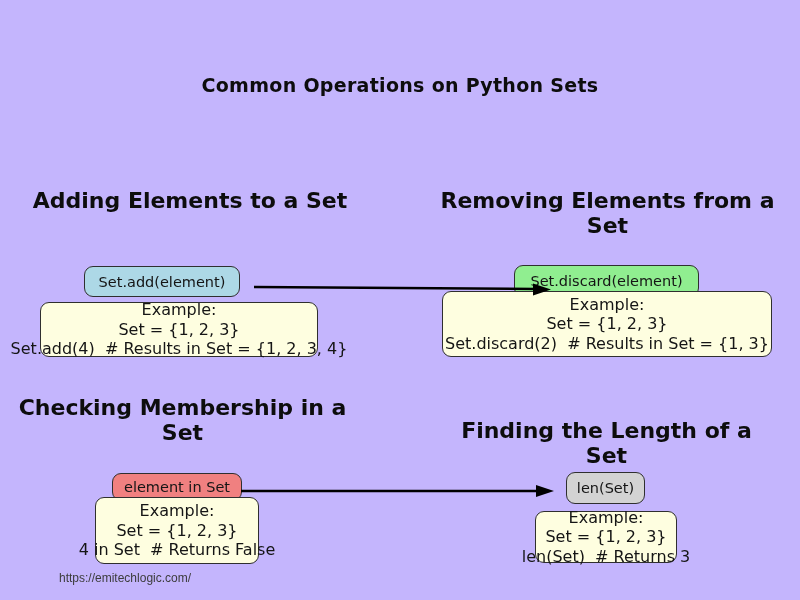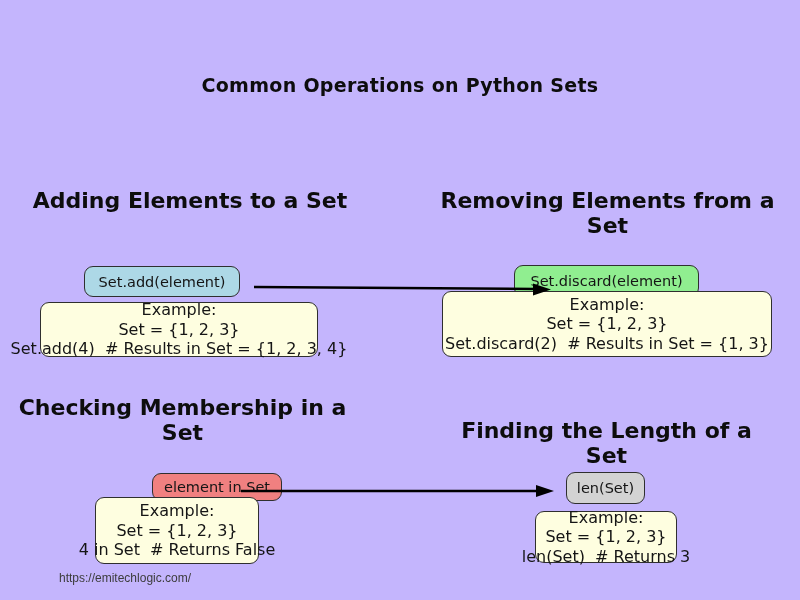--- a/index.html
+++ b/index.html
@@ -18,21 +18,21 @@
   #heading-removing  { left:440px; top:188px; width:335px; }
   #heading-membership{ left:10px;  top:395px; width:345px; }
   #heading-length    { left:440px; top:418px; width:333px; }
   .pill {
     position:absolute; border:1.8px solid #2f2f2f; border-radius:9px;
     display:flex; align-items:center; justify-content:center;
     font-size:14.5px; color:#151515; box-sizing:border-box;
   }
   #pill-add        { left:84px; top:266px; width:156px; height:31px; }
   #pill-discard    { left:514px; top:265px; width:185px; height:32px; }
-  #pill-membership { left:112px; top:473px; width:130px; height:28px;margin-left:40px; }
+  #pill-membership { left:112px; top:473px; width:130px; height:28px; }
   #pill-length     { left:566px; top:472px; width:79px;  height:32px; }
   .example {
     position:absolute; border:1.6px solid #2f2f2f; border-radius:9px;
     display:flex; flex-direction:column; align-items:center; justify-content:center;
     font-size:16px; line-height:1.22; color:#151515; box-sizing:border-box;
     text-align:center;
   }
   .example span { white-space:pre; }
   #example-adding    { left:40px;  top:302px; width:278px; height:55px; }
   #example-removing  { left:442px; top:291px; width:330px; height:66px; }

